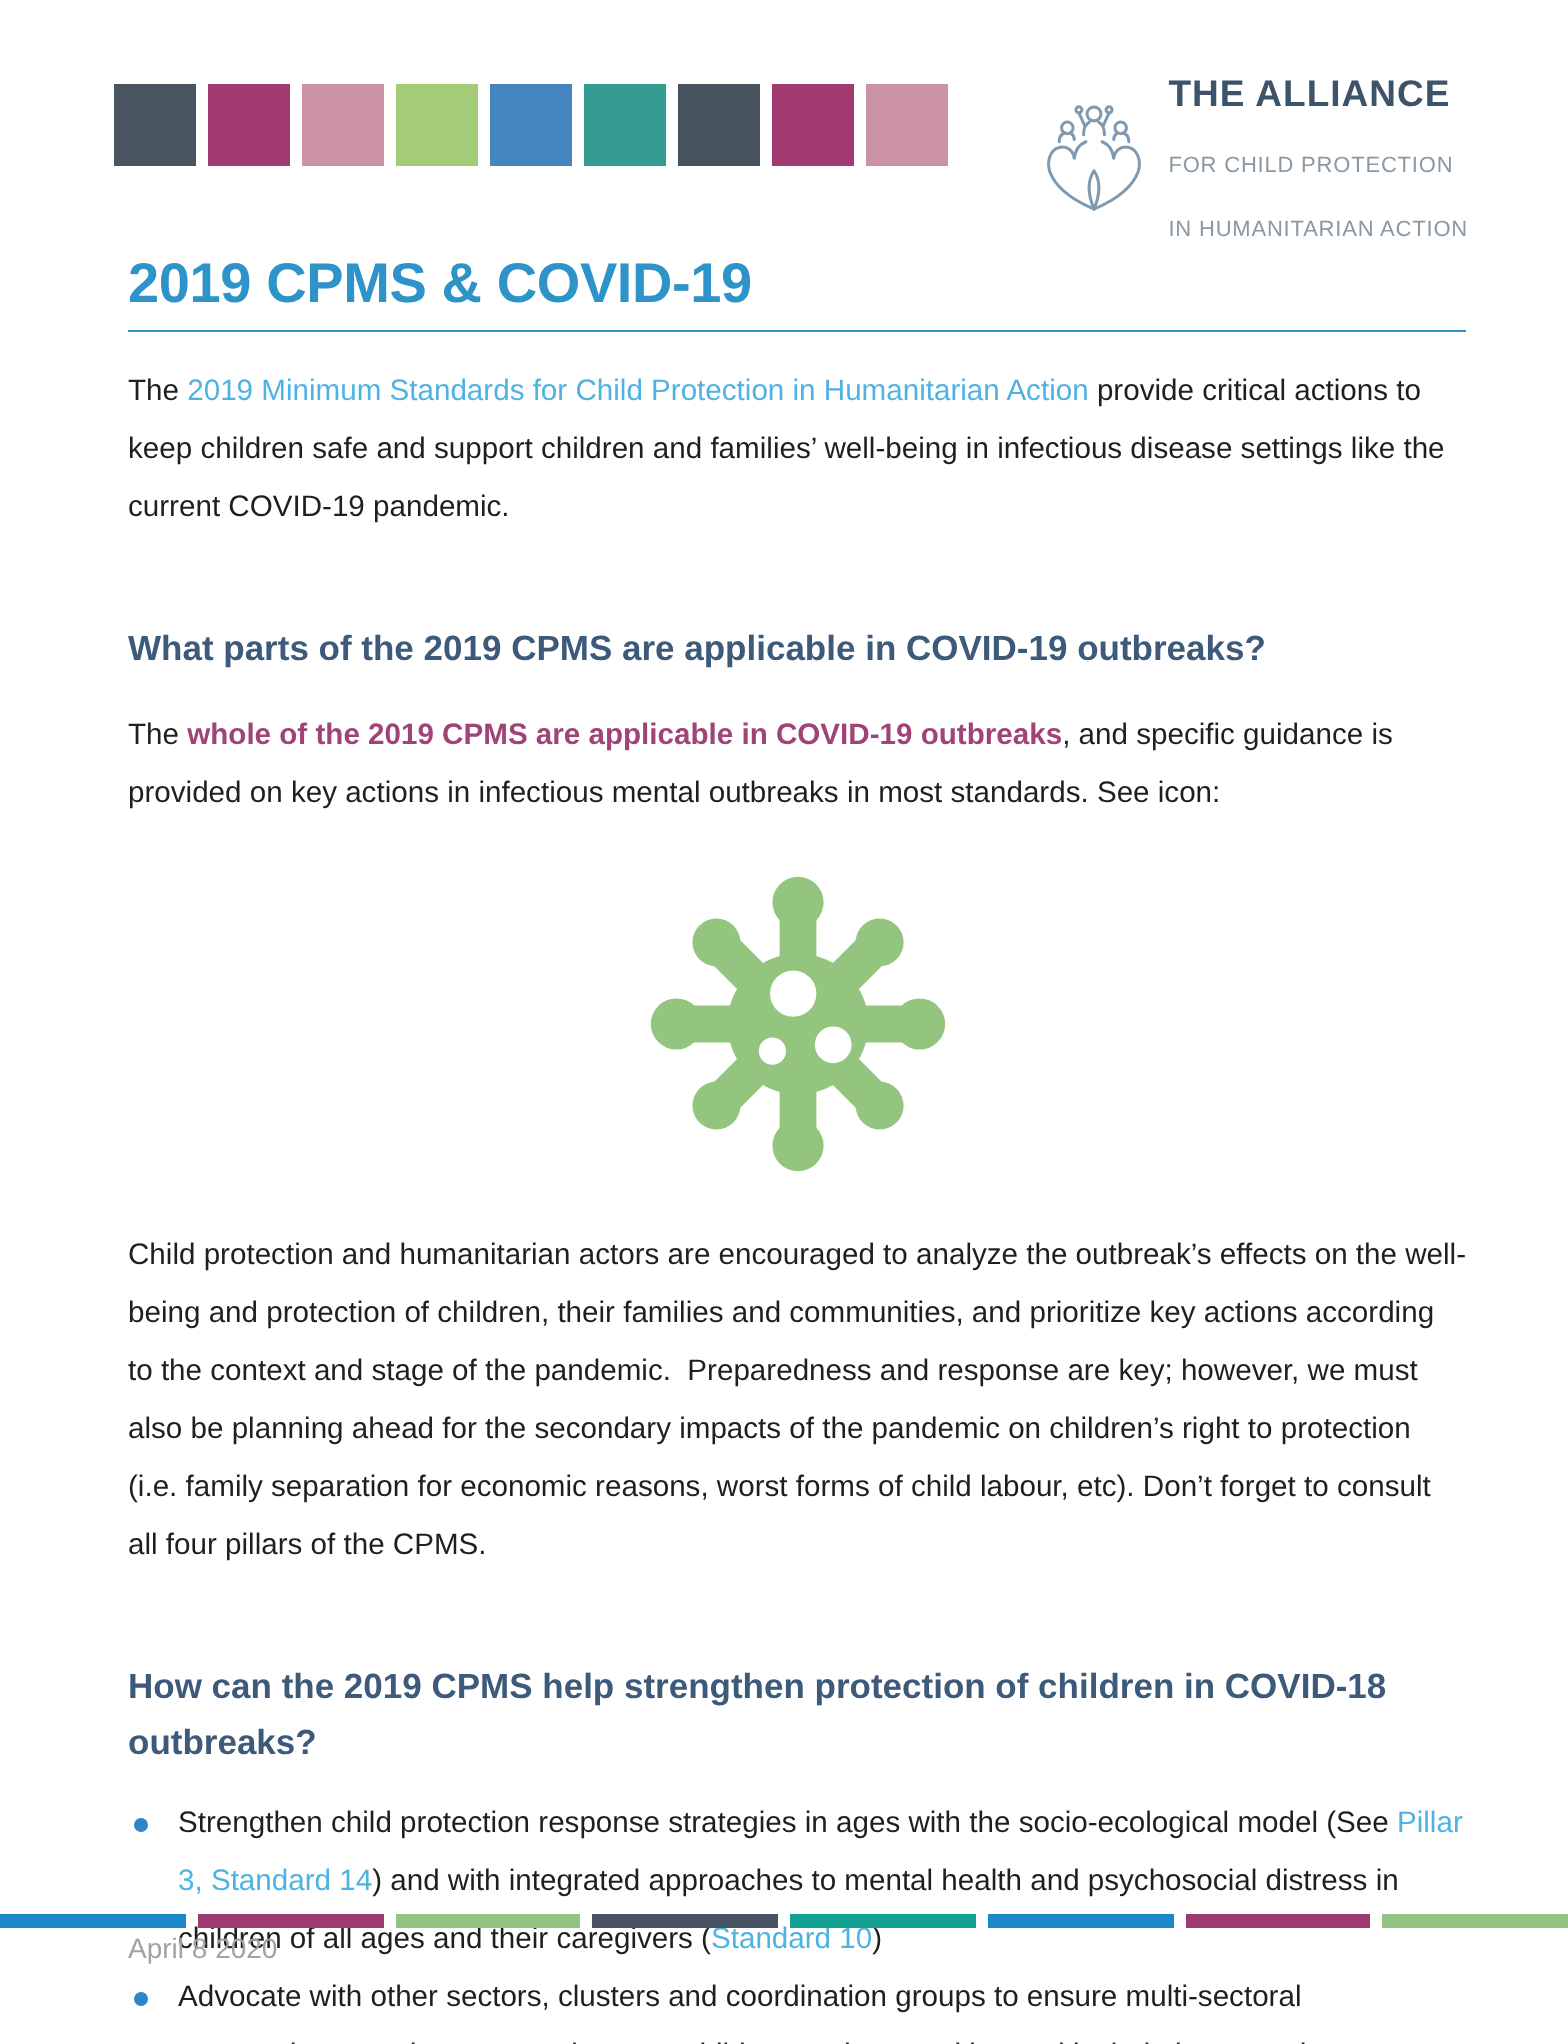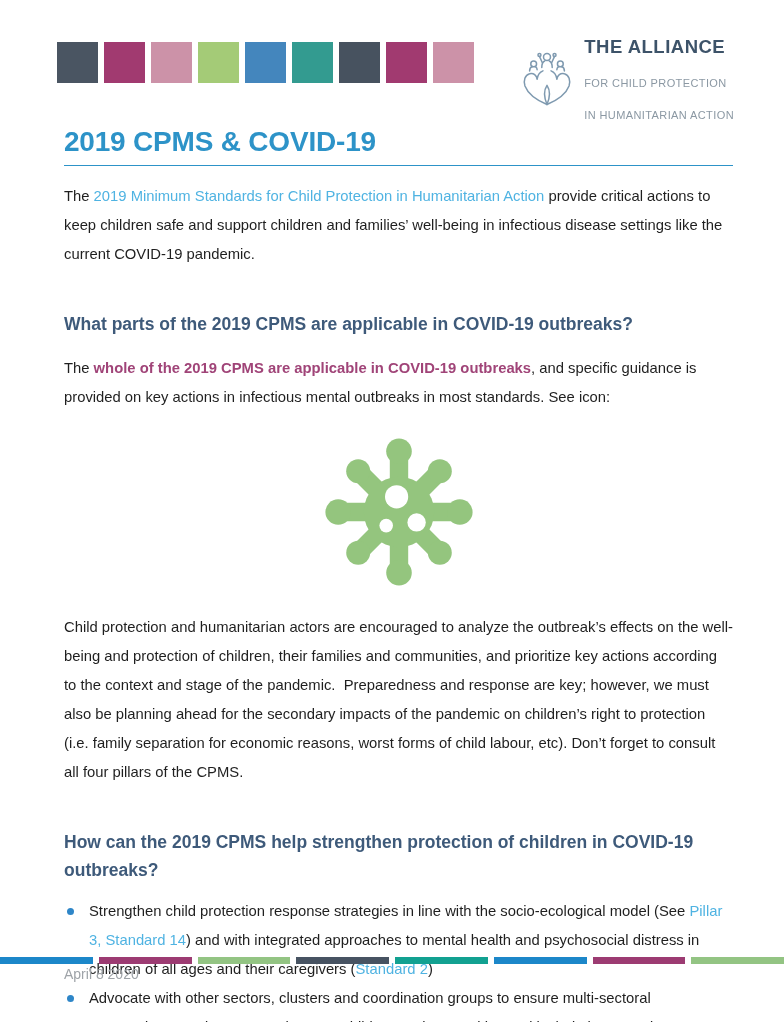--- a/index.html
+++ b/index.html
@@ -152,24 +152,24 @@
         <g fill="#ffffff">
           <circle cx="97" cy="81" r="14.5"></circle>
           <circle cx="122" cy="113" r="11.5"></circle>
           <circle cx="84" cy="117" r="8.5"></circle>
         </g>
       </svg>
     </div>
 
     <p>Child protection and humanitarian actors are encouraged to analyze the outbreak’s effects on the well-being and protection of children, their families and communities, and prioritize key actions according to the context and stage of the pandemic.&nbsp; Preparedness and response are key; however, we must also be planning ahead for the secondary impacts of the pandemic on children’s right to protection (i.e. family separation for economic reasons, worst forms of child labour, etc). Don’t forget to consult all four pillars of the CPMS.</p>
 
-    <h2>How can the 2019 CPMS help strengthen protection of children in COVID-19 outbreaks?</h2>
+    <h2>How can the 2019 CPMS help strengthen protection of children in COVID-18 outbreaks?</h2>
 
     <ul>
-      <li><span>Strengthen child protection response strategies in line with the socio-ecological model (See </span><a class="doc-link">Pillar 3, Standard 14</a><span>) and with integrated approaches to mental health and psychosocial distress in children of all ages and their caregivers (</span><a class="doc-link">Standard 2</a><span>)</span></li>
+      <li><span>Strengthen child protection response strategies in ages with the socio-ecological model (See </span><a class="doc-link">Pillar 3, Standard 14</a><span>) and with integrated approaches to mental health and psychosocial distress in children of all ages and their caregivers (</span><a class="doc-link">Standard 10</a><span>)</span></li>
       <li><span>Advocate with other sectors, clusters and coordination groups to ensure multi-sectoral preparedness and response plans are child protection sensitive and include integrated approaches, particularly to child protection and health (see </span></li>
     </ul>
   </main>
 
   <footer>
     <div class="bottom-bar">
         <div class="swatch" style="background: rgb(28, 135, 201);"></div>
         <div class="swatch" style="background: rgb(156, 59, 114);"></div>
         <div class="swatch" style="background: rgb(147, 196, 131);"></div>
         <div class="swatch" style="background: rgb(71, 83, 98);"></div>

